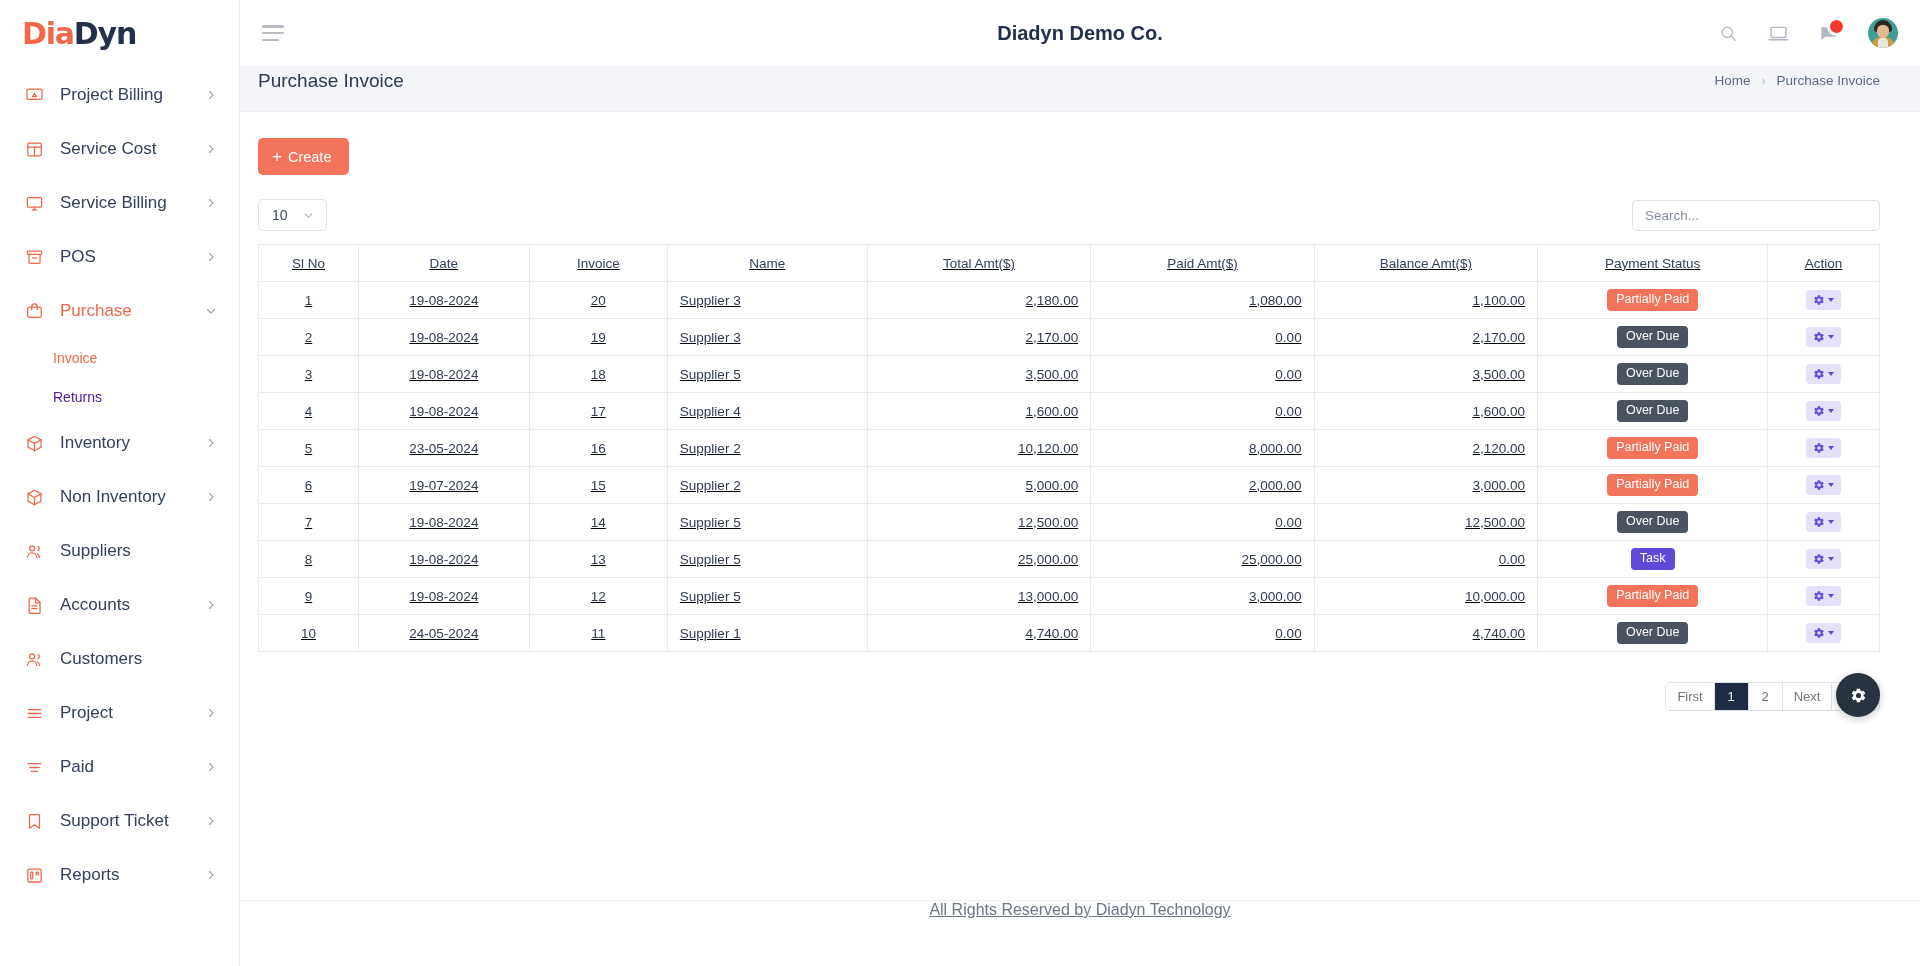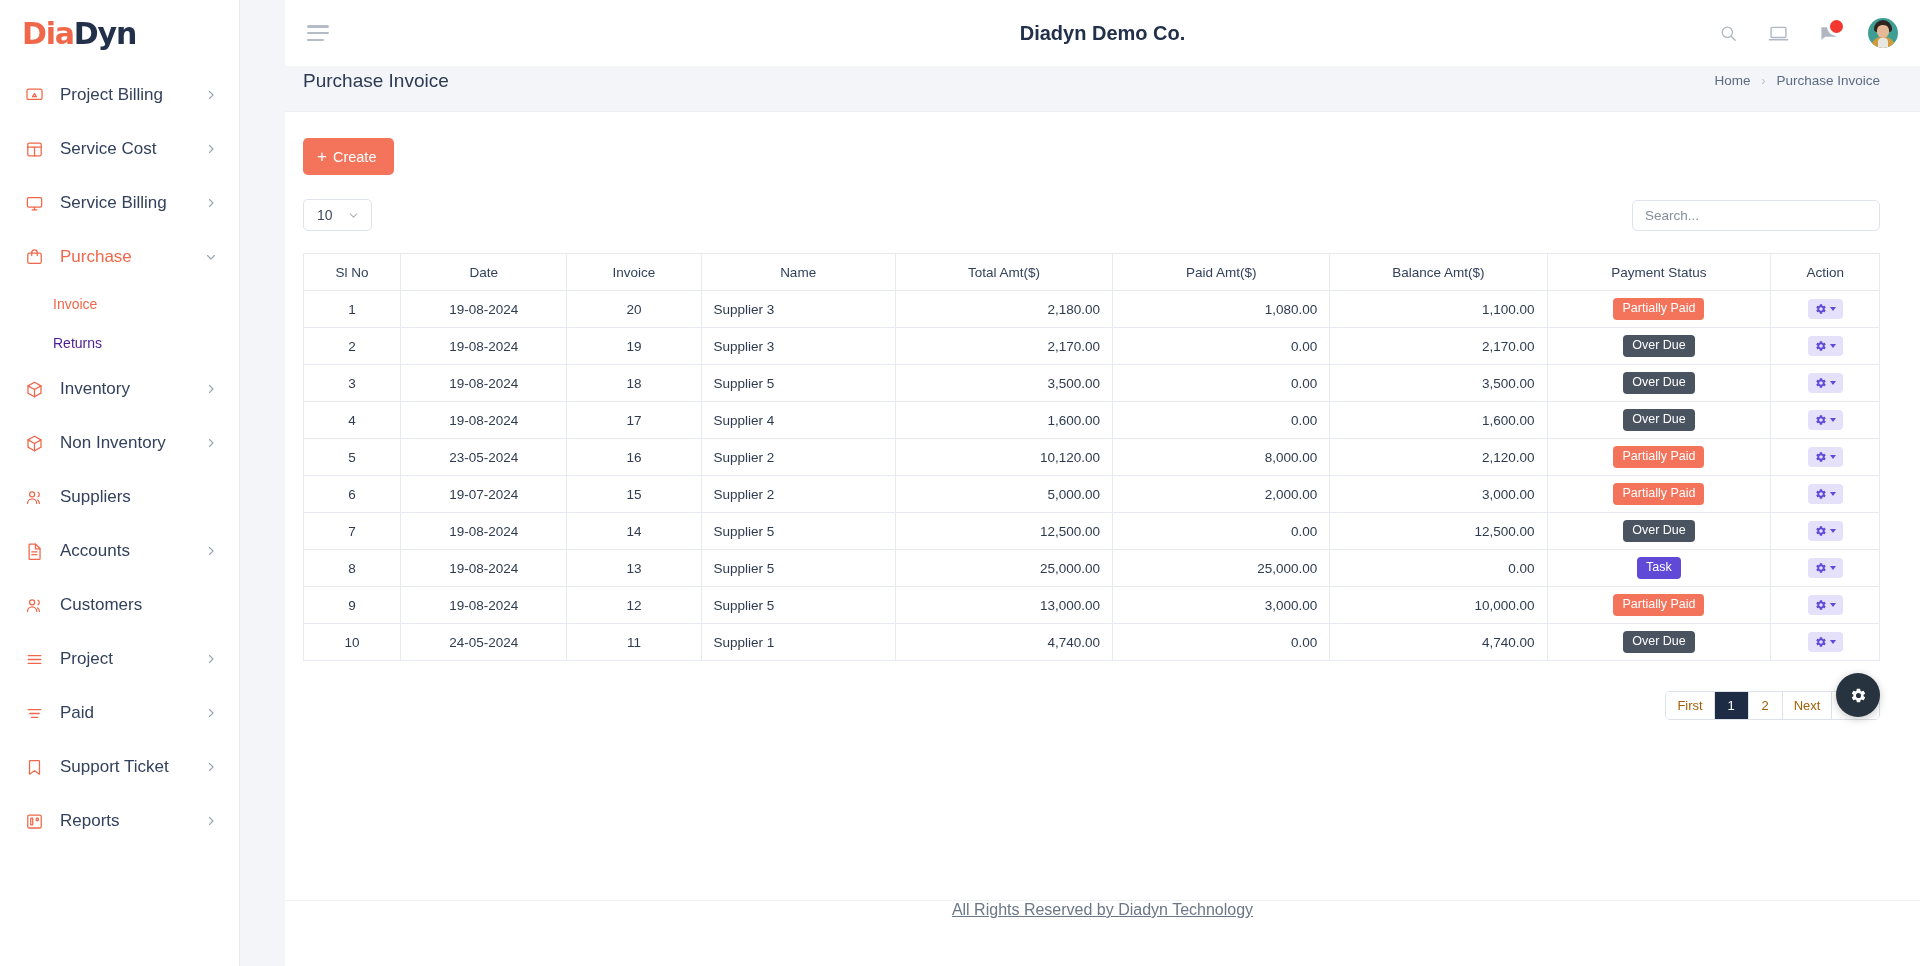--- a/index.html
+++ b/index.html
@@ -2,21 +2,21 @@
 <html><head>
 <meta charset="utf-8">
 <style>
   * { box-sizing: border-box; margin: 0; padding: 0; }
   html, body {
     width: 1920px; height: 966px;
     font-family: "Liberation Sans", sans-serif;
     background: #f4f5f9;
     overflow: hidden;
   }
-  .app { display: flex; width: 1920px; height: 760px; position: relative; gap: 45px; }
+  .app { display: flex; width: 1920px; height: 760px; position: relative; }
 
   
   .sidebar {
     width: 240px; height: 966px; background: #ffffff;
     border-right: 1px solid #e9ebf0;
     display: flex; flex-direction: column;
     position: relative; z-index: 5;
   }
   .brand {
     height: 66px; display: flex; align-items: center;
@@ -129,21 +129,21 @@
   }
   .len-select .caret { color: #a9b1bf; display: flex; }
   .search-box {
     margin-left: auto; width: 248px; height: 31px;
     border: 1px solid #dfe3ea; border-radius: 5px; background: #fff;
     font-size: 13.5px; color: #4b586d; padding: 0 12px;
     font-family: "Liberation Sans", sans-serif; outline: none;
   }
   .search-box::placeholder { color: #868f9e; }
 
-  table.grid { width: 100%; border-collapse: collapse; margin-top: 22px; table-layout: fixed; }
+  table.grid { width: 100%; border-collapse: collapse; margin-top: 13px; table-layout: fixed; text-decoration: underline; }
   table.grid th, table.grid td {
     border: 1px solid #e7eaf0; font-size: 13.5px; color: #2f3b4f;
     height: 37px; padding: 0 12px; font-weight: 400;
   }
   table.grid th { text-align: center; color: #33415c; white-space: nowrap; }
   .c-sl { width: 76px; text-align: center; }
   .c-date { width: 130px; text-align: center; }
   .c-inv { width: 105px; text-align: center; }
   .c-name { width: 152px; text-align: left; }
   .c-amt { width: 170px; text-align: right; }
@@ -164,21 +164,21 @@
     padding: 4px 7px; cursor: pointer; color: #6149d8;
   }
   .act-btn svg { width: 12px; height: 12px; display: block; }
   .act-btn .tri { width: 0; height: 0; border-left: 3.5px solid transparent;
     border-right: 3.5px solid transparent; border-top: 4px solid #6149d8; }
 
   .pager { display: flex; justify-content: flex-end; margin-top: 30px; }
   .pager-inner { display: flex; border: 1px solid #dde1e8; border-radius: 5px; overflow: hidden; }
   .pg {
     min-width: 34px; height: 27px; display: flex; align-items: center;
-    justify-content: center; font-size: 13px; color: #a16207; cursor: pointer;
+    justify-content: center; font-size: 13px; color: #737373; cursor: pointer;
     padding: 0 11px; border-right: 1px solid #dde1e8; background: #fff;
   }
   .pg:last-child { border-right: none; }
   .pg.active { background: #1d2b45; color: #fff; }
 
   .footer {
     height: 66px; background: #fff; display: flex; align-items: flex-start;
     justify-content: center; font-size: 16px; color: #6b7687; flex: none;
     border-top: 1px solid #f0f1f5;
     text-decoration: underline;
@@ -234,20 +234,35 @@
         </div>
         <div class="nav-item">
           <span class="nav-ico">
             <svg viewBox="0 0 24 24" fill="none" stroke="currentColor" stroke-width="1.6" stroke-linecap="round" stroke-linejoin="round">
               <rect x="3" y="4.5" width="18" height="12" rx="1.8"></rect>
               <line x1="9" y1="20" x2="15" y2="20"></line>
               <line x1="12" y1="16.5" x2="12" y2="20"></line>
             </svg>
           </span>
           <span class="nav-label">Service Billing</span>
+          <span class="chev">
+            <svg viewBox="0 0 24 24" fill="none" stroke="currentColor" stroke-width="2.2" stroke-linecap="round" stroke-linejoin="round">
+              <polyline points="9 5 16 12 9 19"></polyline>
+            </svg>
+          </span>
+        </div>
+        <div class="nav-item">
+          <span class="nav-ico">
+            <svg viewBox="0 0 24 24" fill="none" stroke="currentColor" stroke-width="1.6" stroke-linecap="round" stroke-linejoin="round">
+              <rect x="3" y="4" width="18" height="4" rx="1"></rect>
+              <path d="M5 8v10a1.5 1.5 0 0 0 1.5 1.5h11A1.5 1.5 0 0 0 19 18V8"></path>
+              <line x1="9.5" y1="12.5" x2="14.5" y2="12.5"></line>
+            </svg>
+          </span>
+          <span class="nav-label">POS</span>
           <span class="chev">
             <svg viewBox="0 0 24 24" fill="none" stroke="currentColor" stroke-width="2.2" stroke-linecap="round" stroke-linejoin="round">
               <polyline points="9 5 16 12 9 19"></polyline>
             </svg>
           </span>
         </div>
         <div class="nav-item active">
           <span class="nav-ico">
             <svg viewBox="0 0 24 24" fill="none" stroke="currentColor" stroke-width="1.6" stroke-linecap="round" stroke-linejoin="round">
               <rect x="3.5" y="6.5" width="17" height="13" rx="2"></rect>

